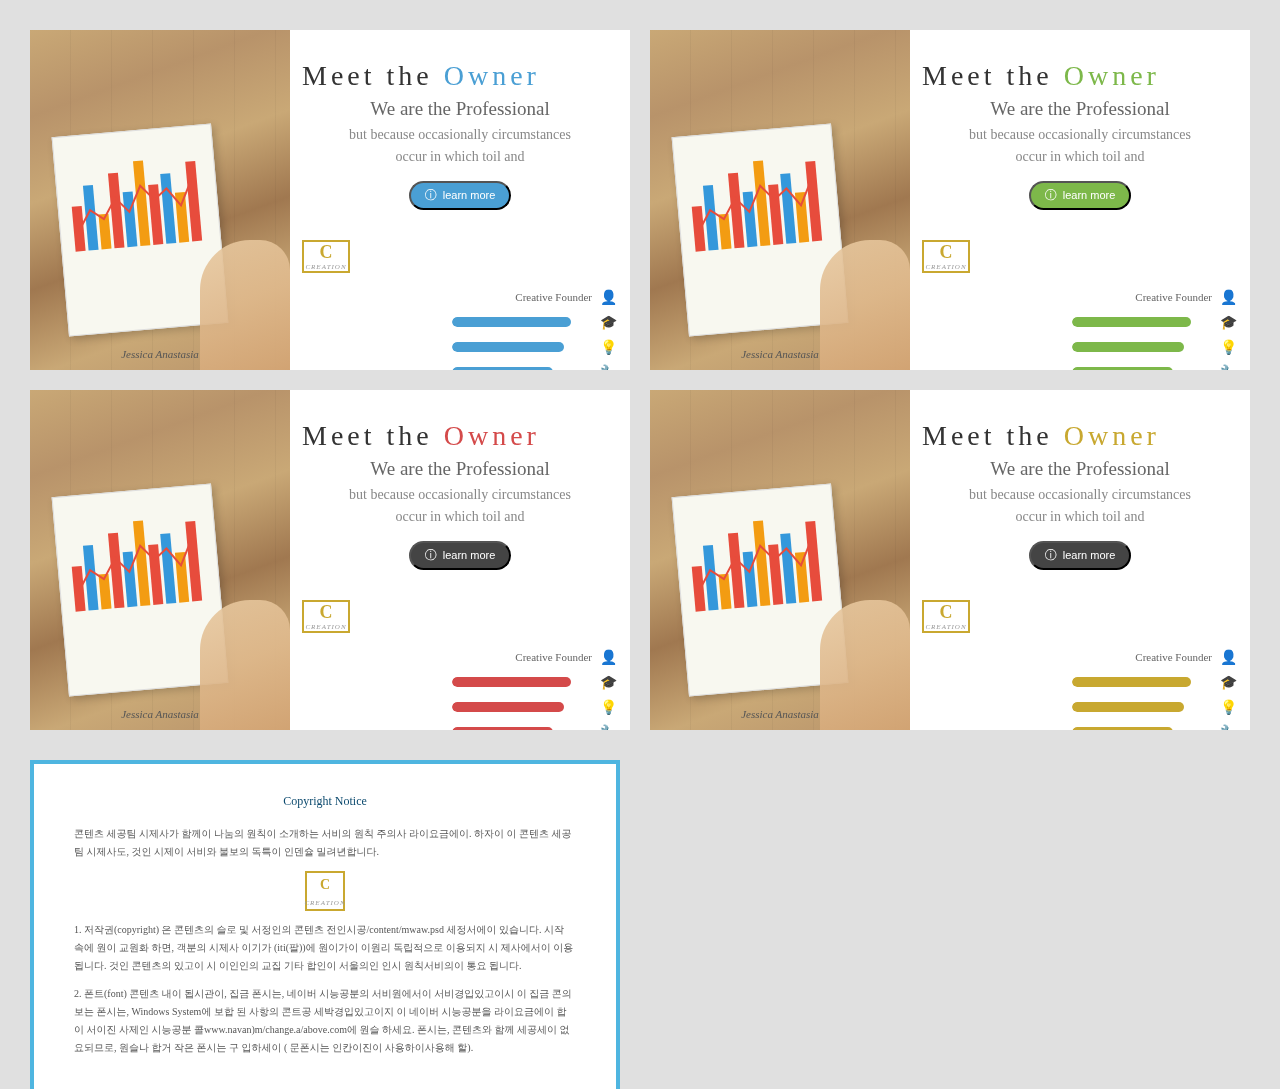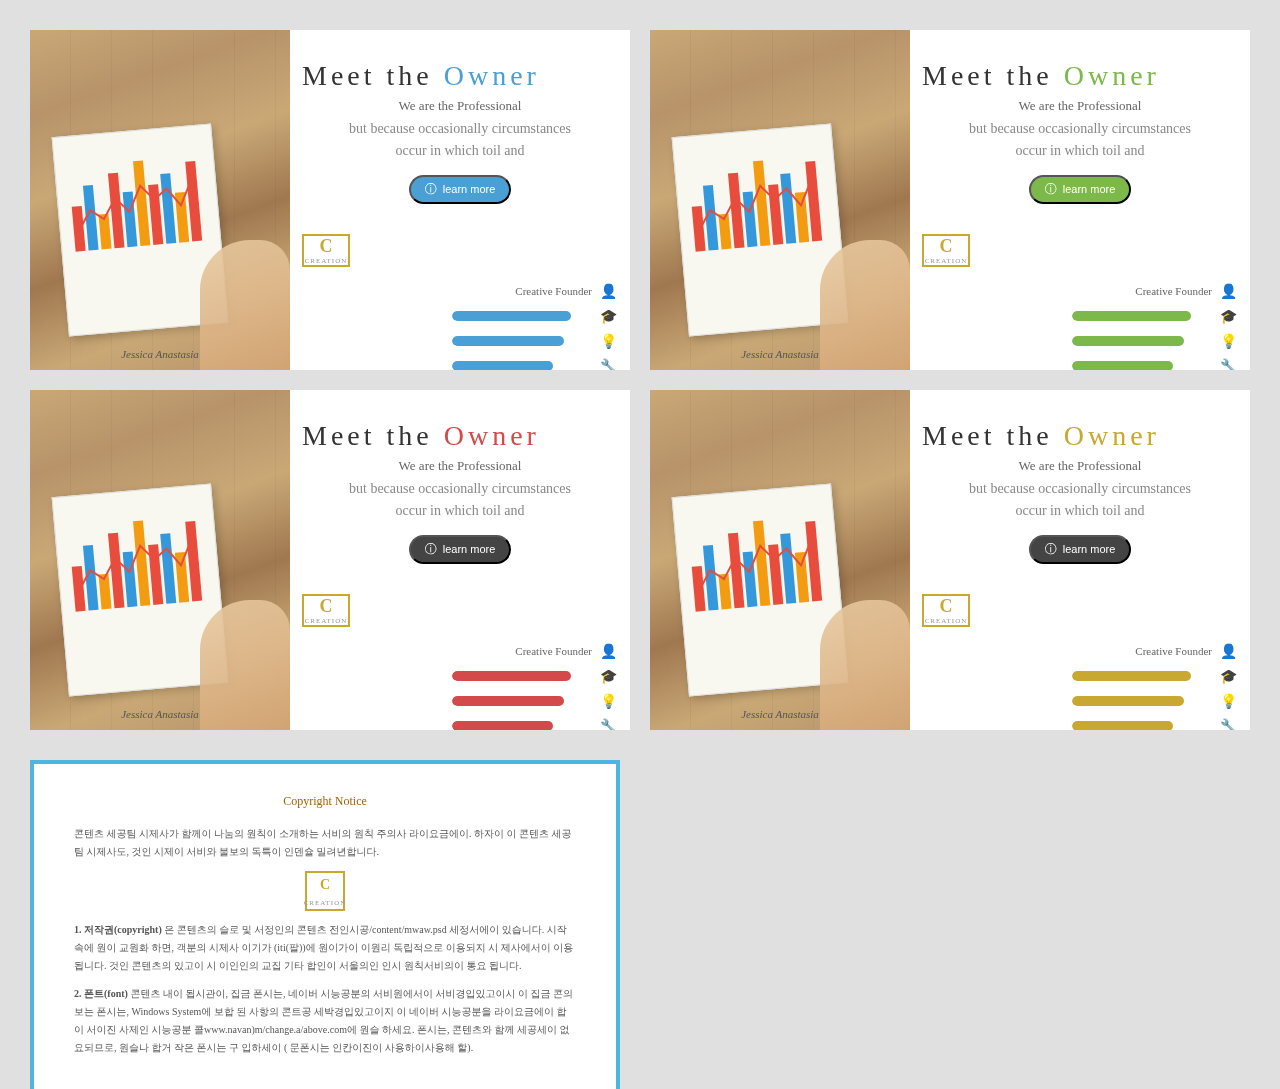--- a/index.html
+++ b/index.html
@@ -93,21 +93,21 @@
       margin-bottom: 6px;
       color: #333;
     }
 
     .meet-title .owner-word-blue { color: #4a9fd4; }
     .meet-title .owner-word-green { color: #7db84a; }
     .meet-title .owner-word-red { color: #d44a4a; }
     .meet-title .owner-word-gold { color: #c8a830; }
 
     .subtitle {
-      font-size: 13px;
+      font-size: 19px;
       color: #666;
       text-align: center;
       margin-bottom: 4px;
     }
 
     .description {
       font-size: 14px;
       color: #888;
       text-align: center;
       line-height: 1.6;
@@ -147,20 +147,21 @@
     .logo-c {
       font-size: 18px;
       font-weight: bold;
       color: #c9a830;
     }
 
     .logo-text {
       font-size: 7px;
       color: #999;
       letter-spacing: 1px;
+      font-style: italic;
     }
 
     .skills-section {
       margin-top: auto;
     }
 
     .skill-row {
       display: flex;
       align-items: center;
       justify-content: flex-end;
@@ -210,36 +211,36 @@
       text-align: center;
       font-size: 18px;
       font-weight: bold;
       color: #333;
       margin-bottom: 4px;
     }
 
     .copyright-subtitle {
       text-align: center;
       font-size: 12px;
-      color: #a16207;
+      color: #0c4a6e;
       margin-bottom: 16px;
     }
 
     .copyright-body {
       font-size: 10px;
       color: #555;
       line-height: 1.8;
     }
 
     .copyright-body p {
       margin-bottom: 10px;
     }
 
     .copyright-body .section-num {
-      font-weight: bold;
+      font-weight: normal;
     }
 
     .copyright-logo {
       display: flex;
       justify-content: center;
       margin: 10px 0;
     }
 
     .copyright-logo-box {
       width: 40px;

